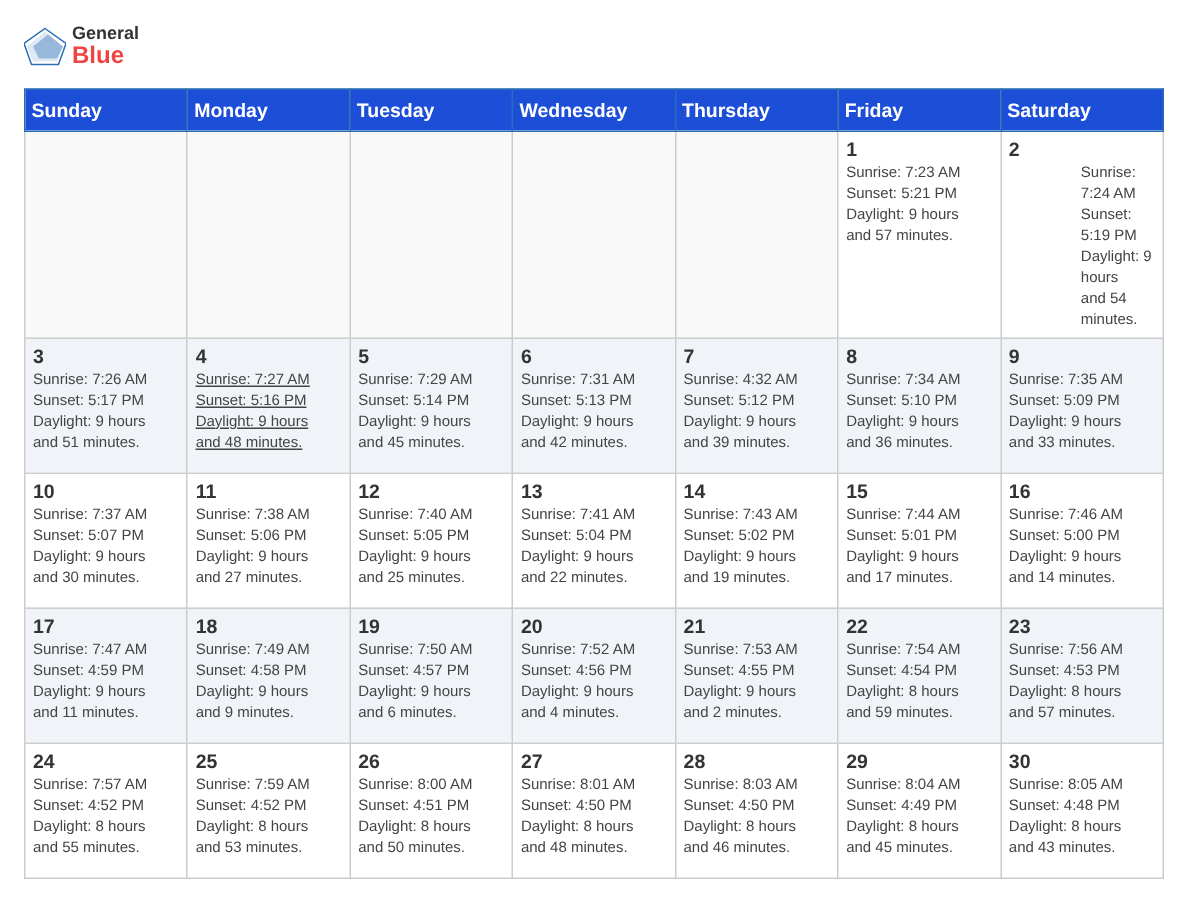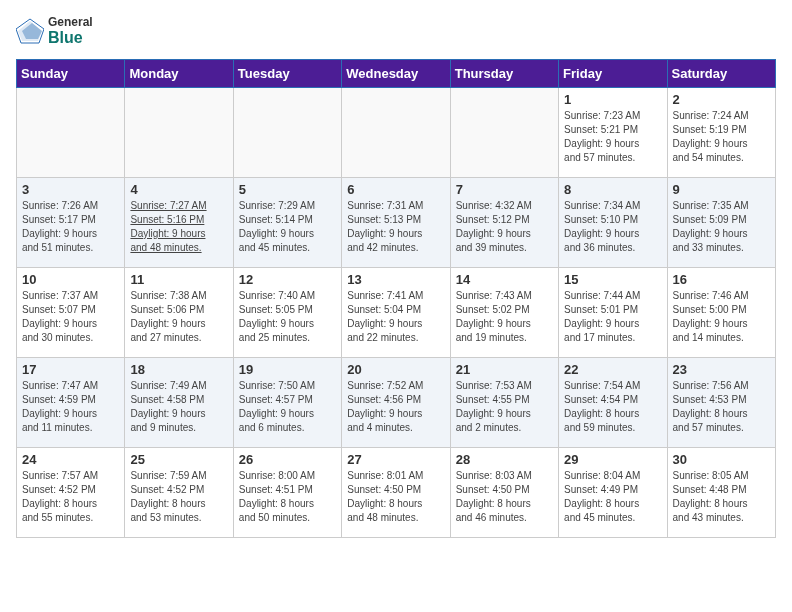--- a/index.html
+++ b/index.html
@@ -27,21 +27,21 @@
       line-height: 1.1;
     }
     .logo-general {
       font-size: 12px;
       font-weight: bold;
       color: #333;
     }
     .logo-blue {
       font-size: 16px;
       font-weight: bold;
-      color: #0f766e;
+      color: #ef4444;
     }
     .logo-icon {
       width: 28px;
       height: 28px;
     }
     .title-block {
       text-align: right;
     }
     .month-title {
       font-size: 32px;
@@ -51,21 +51,21 @@
     .location {
       font-size: 16px;
       color: #555;
     }
     table {
       width: 100%;
       border-collapse: collapse;
       table-layout: fixed;
     }
     th {
-      background-color: #4c1d95;
+      background-color: #1d4ed8;
       color: #fff;
       font-size: 13px;
       font-weight: bold;
       padding: 6px 4px;
       text-align: left;
       border: 1px solid #2a6db5;
     }
     td {
       border: 1px solid #ccc;
       vertical-align: top;
@@ -131,21 +131,21 @@
         <td class="empty"></td>
         <td>
           <div class="day-num">1</div>
           <div class="day-info" style="white-space: pre-line;">Sunrise: 7:23 AM
 Sunset: 5:21 PM
 Daylight: 9 hours
 and 57 minutes.</div>
         </td>
         <td>
           <div class="day-num">2</div>
-          <div class="day-info" style="white-space: pre-line;">Sunrise: 7:24 AM
+          <div class="day-info" style="white-space: pre-line; margin-left: 48px;">Sunrise: 7:24 AM
 Sunset: 5:19 PM
 Daylight: 9 hours
 and 54 minutes.</div>
         </td>
       </tr>
       <tr>
         <td class="shaded">
           <div class="day-num">3</div>
           <div class="day-info" style="white-space: pre-line;">Sunrise: 7:26 AM
 Sunset: 5:17 PM

